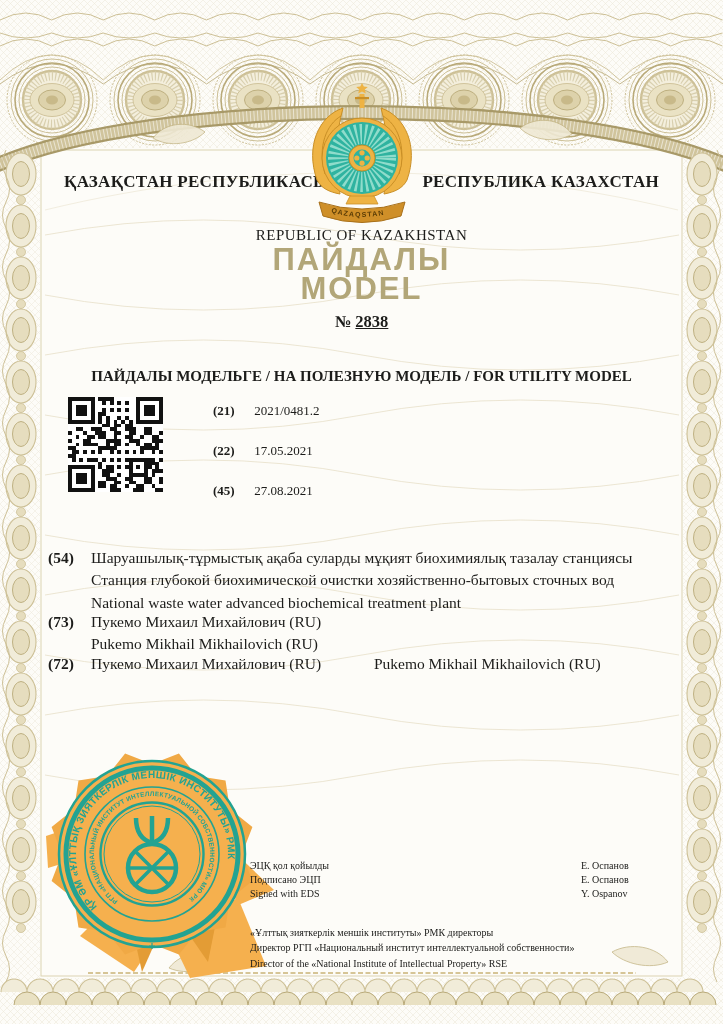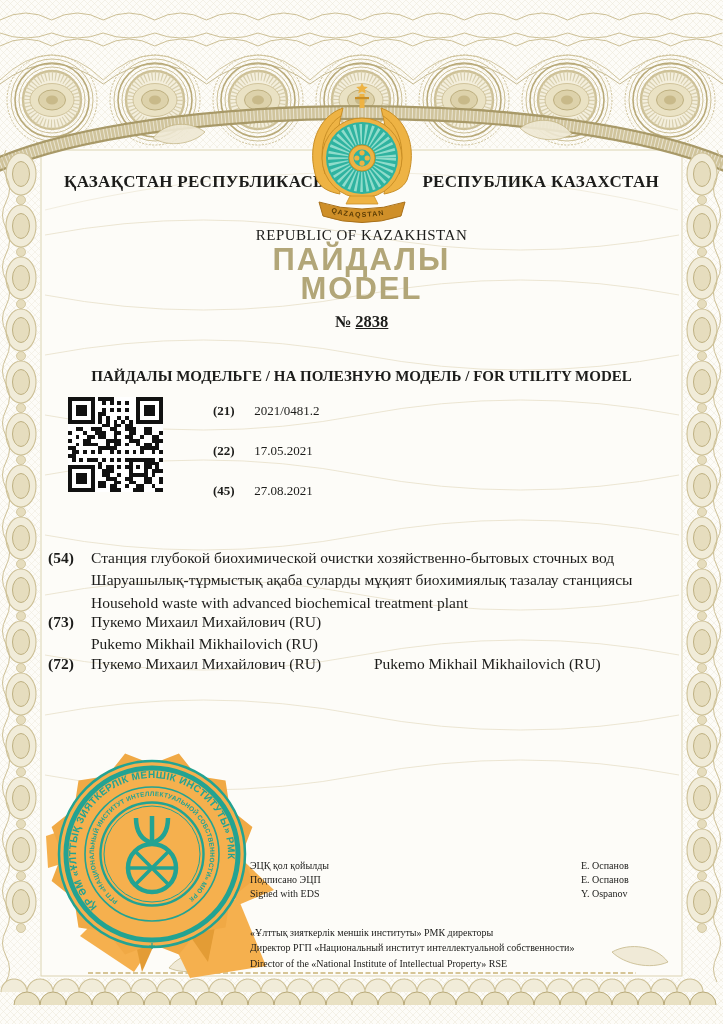--- a/index.html
+++ b/index.html
@@ -612,23 +612,23 @@
     <span>17.05.2021</span>
   </div>
   <div class="abs field-row" style="top:483px">
     <span class="field-code">(45)</span>
     <span>27.08.2021</span>
   </div>
 
   <div class="abs sec" style="top:547px">
     <div class="sec-code">(54)</div>
     <div class="sec-body">
+      <div>Шаруашылық-тұрмыстық ақаба суларды мұқият биохимиялық тазалау станциясы</div>
       <div>Станция глубокой биохимической очистки хозяйственно-бытовых сточных вод</div>
-      <div>Шаруашылық-тұрмыстық ақаба суларды мұқият биохимиялық тазалау станциясы</div>
-      <div>Household waste with advanced biochemical treatment plant</div>
+      <div>National waste water advanced biochemical treatment plant</div>
     </div>
   </div>
 
   <div class="abs sec" style="top:611px">
     <div class="sec-code">(73)</div>
     <div class="sec-body">
       <div>Пукемо Михаил Михайлович (RU)</div>
       <div>Pukemo Mikhail Mikhailovich (RU)</div>
     </div>
   </div>

